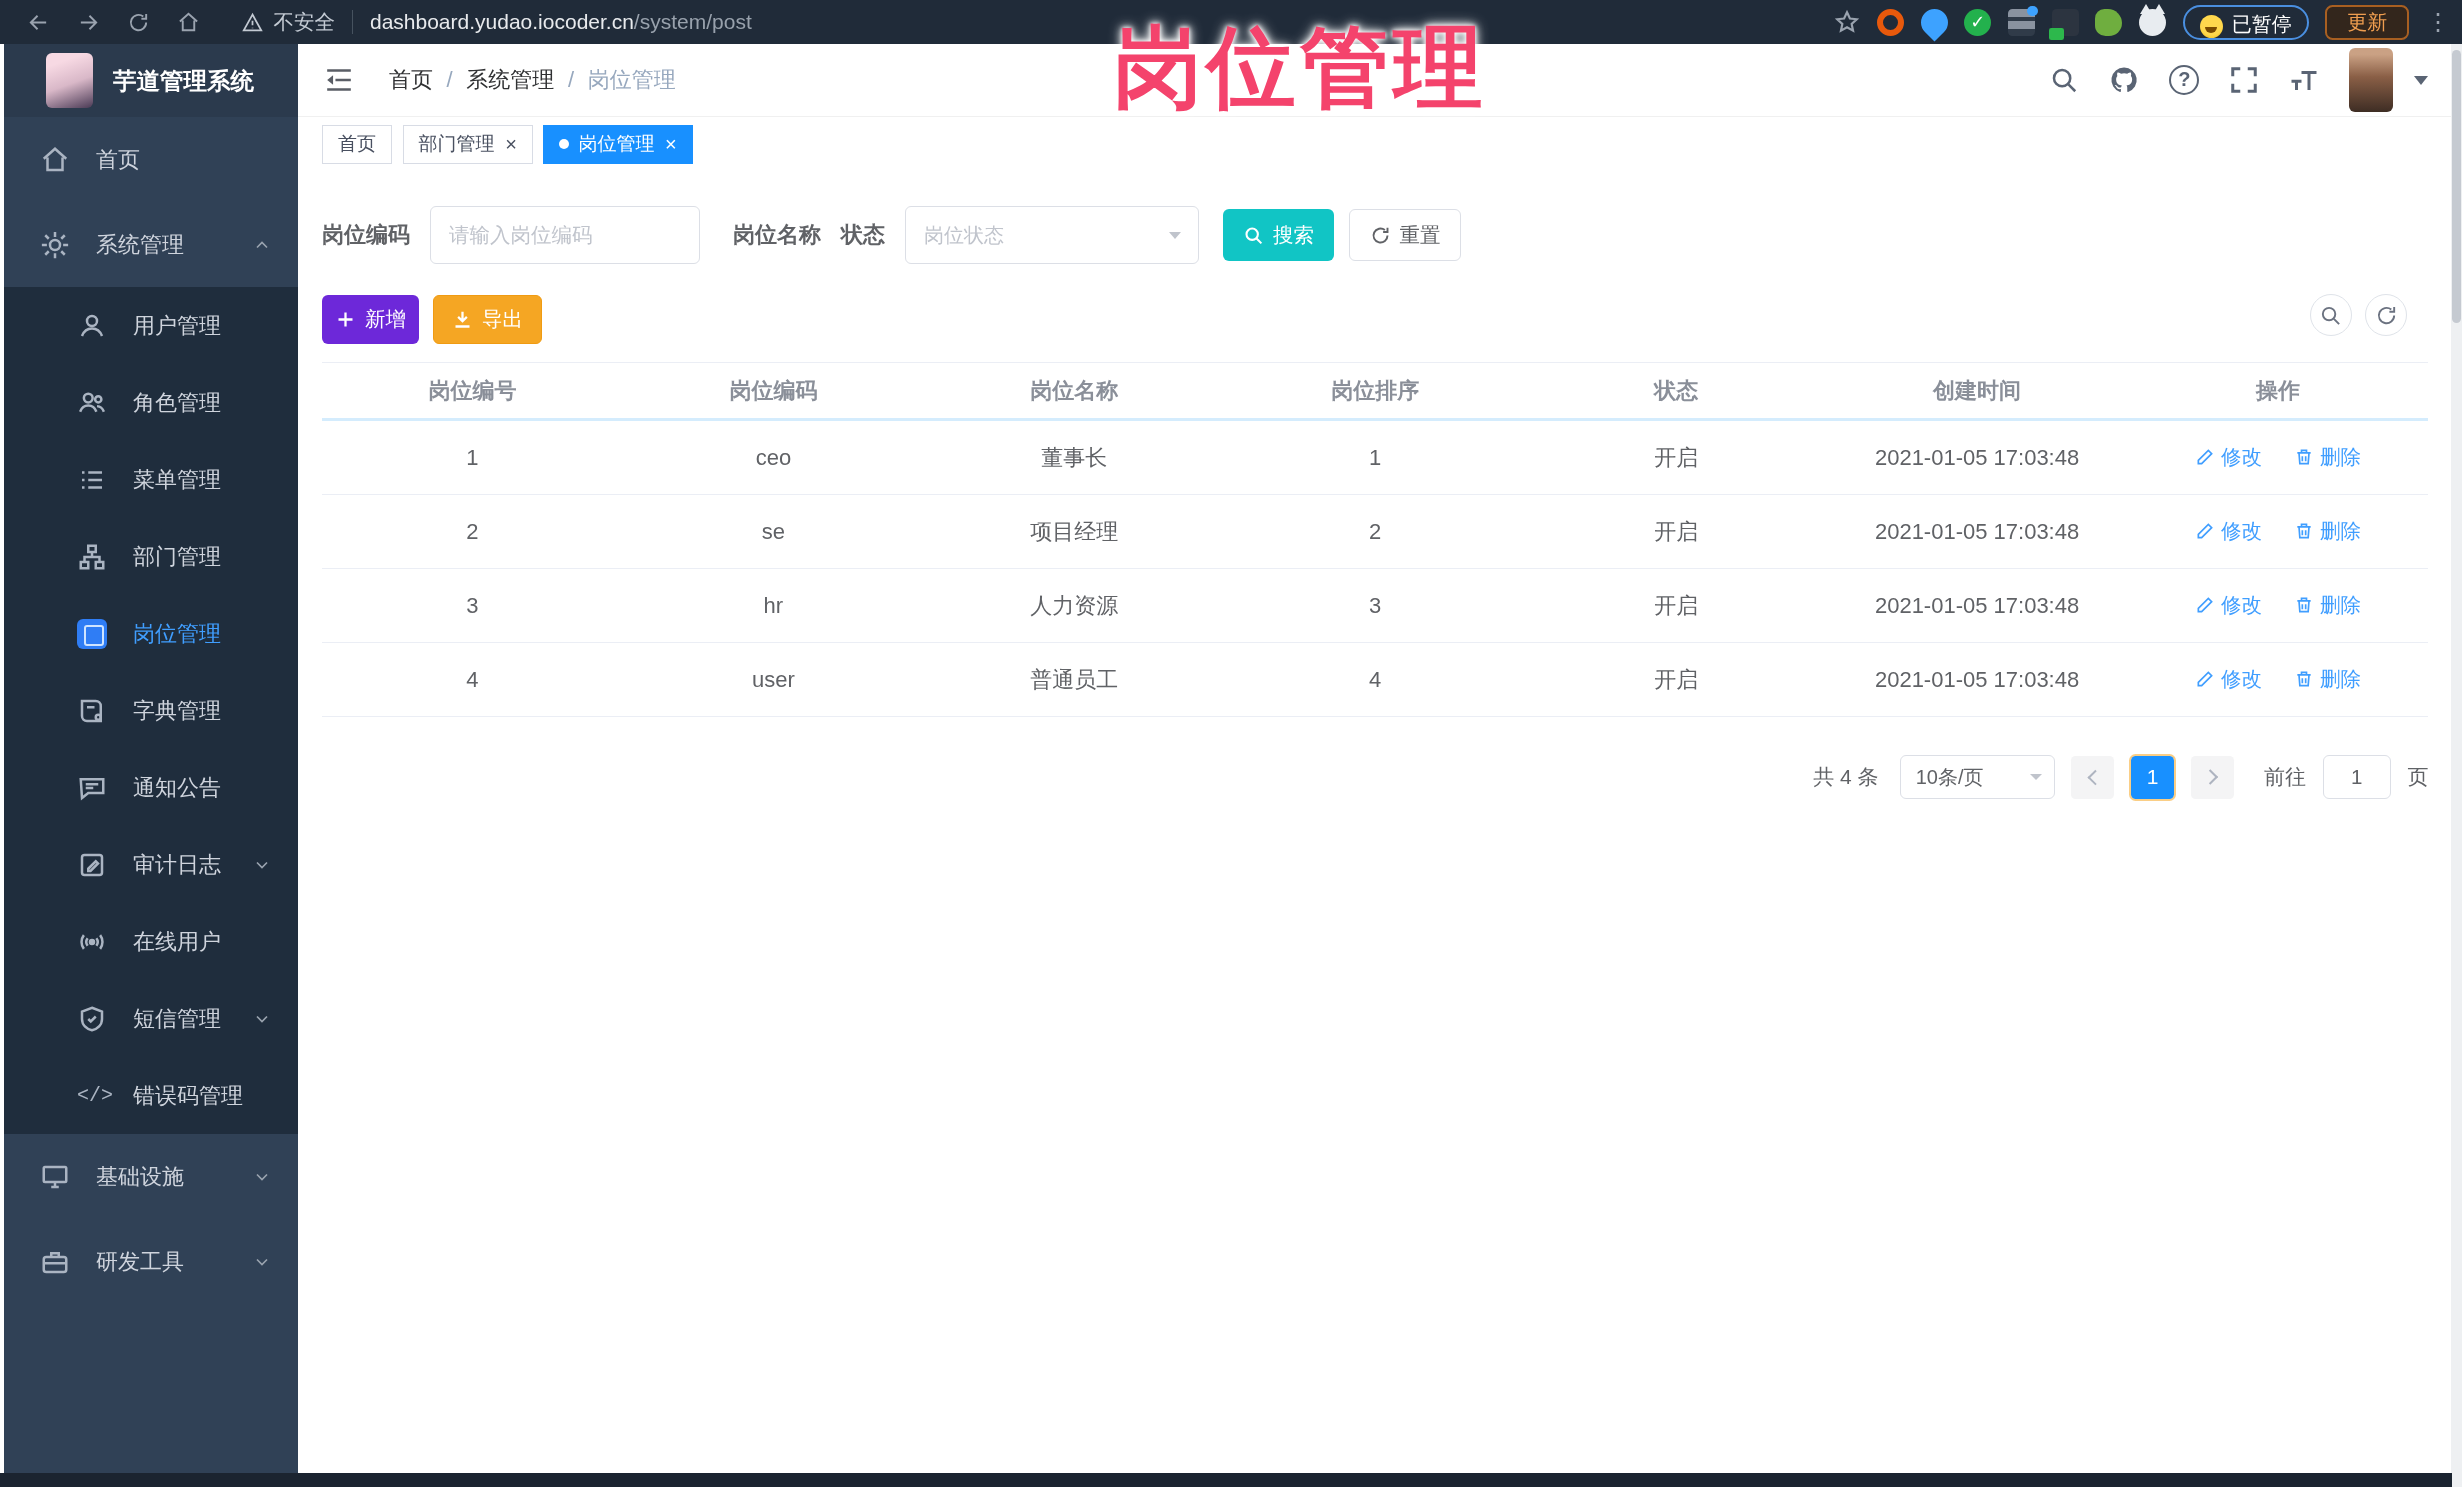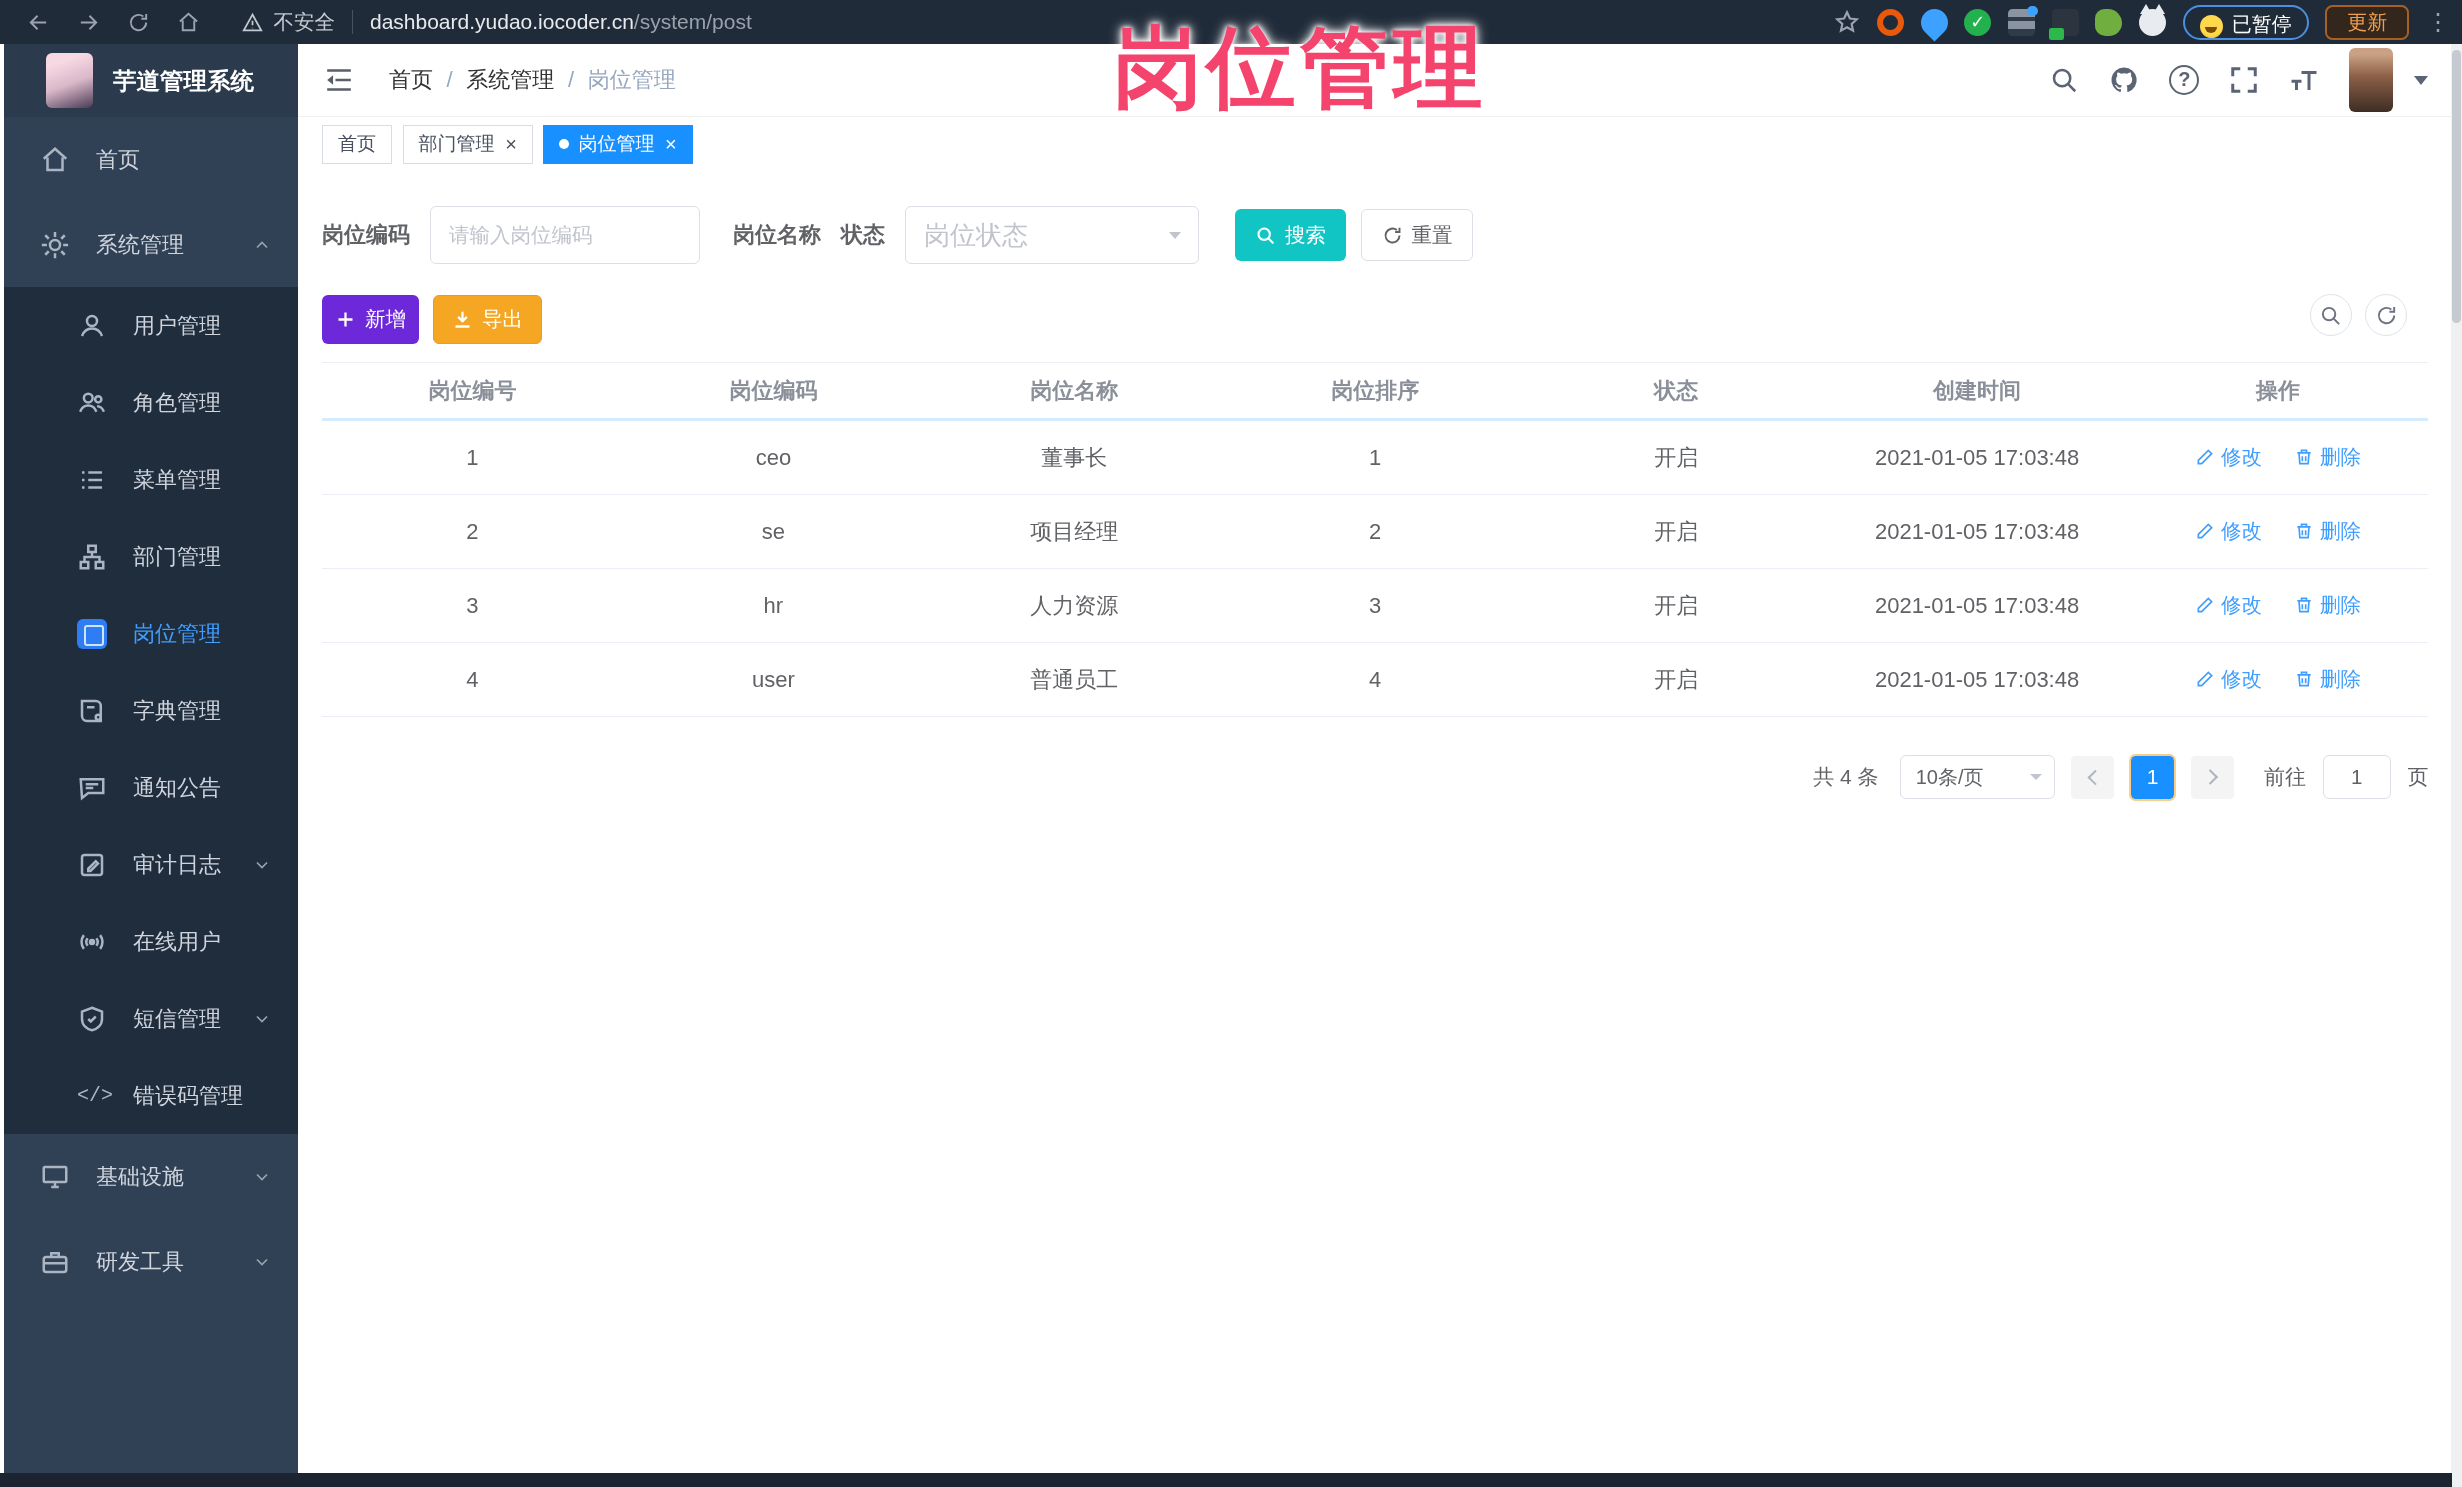--- a/index.html
+++ b/index.html
@@ -83,21 +83,21 @@
   .tab .dot{width:10px;height:10px;border-radius:50%;background:#fff;margin-right:9px;}
 
   
   .content{position:absolute;left:298px;top:171px;right:10.6px;bottom:13.6px;background:#fff;padding:35px 23px 0 24px;}
   .filter-row{display:flex;align-items:center;gap:0;height:58px;}
   .f-label{font-size:22px;font-weight:700;color:#606266;margin-right:20px;white-space:nowrap;}
   .f-input{height:58px;border:1.5px solid #dcdfe6;border-radius:6px;background:#fff;padding:0 18px;font-size:20.5px;color:#606266;outline:none;font-family:inherit;}
   .f-input::placeholder{color:#c0c4cc;}
   .w1{width:270px;margin-right:33px;}
   .w2{width:288px;margin-right:64px;}
-  .sel{width:294px;position:relative;display:flex;align-items:center;border:1.5px solid #dcdfe6;border-radius:6px;height:58px;padding:0 18px;color:#c0c4cc;font-size:26px;margin-right:21px;cursor:pointer;background:#fff;}
+  .sel{width:294px;position:relative;display:flex;align-items:center;border:1.5px solid #dcdfe6;border-radius:6px;height:58px;padding:0 18px;color:#c0c4cc;font-size:20px;margin-right:9px;cursor:pointer;background:#fff;}
   .sel .sel-caret{position:absolute;right:16.7px;width:0;height:0;border-left:6.8px solid transparent;border-right:6.8px solid transparent;border-top:7.6px solid #c0c4cc;}
   .btn{display:inline-flex;align-items:center;justify-content:center;height:52px;border-radius:6px;font-size:20.5px;cursor:pointer;border:1.5px solid transparent;white-space:nowrap;}
   .btn .b-ic{width:21px;height:21px;margin-right:9px;}
   .btn .b-ic svg{width:100%;height:100%;display:block;}
   .btn-search{background:#11c5c5;color:#fff;width:111px;margin-left:15px;}
   .btn-reset{background:#fff;color:#606266;border-color:#dcdfe6;width:112px;margin-left:15px;}
   .toolbar-row{margin-top:30px;display:flex;align-items:center;position:relative;height:50px;}
   .btn-add{background:#6d28d9;color:#fff;width:97px;height:49px;}
   .btn-export{background:#f5a623;border-color:#f09b12;color:#fff;width:109px;height:49px;margin-left:14px;}
   .round-btns{position:absolute;right:21px;top:0;display:flex;gap:13.6px;}

